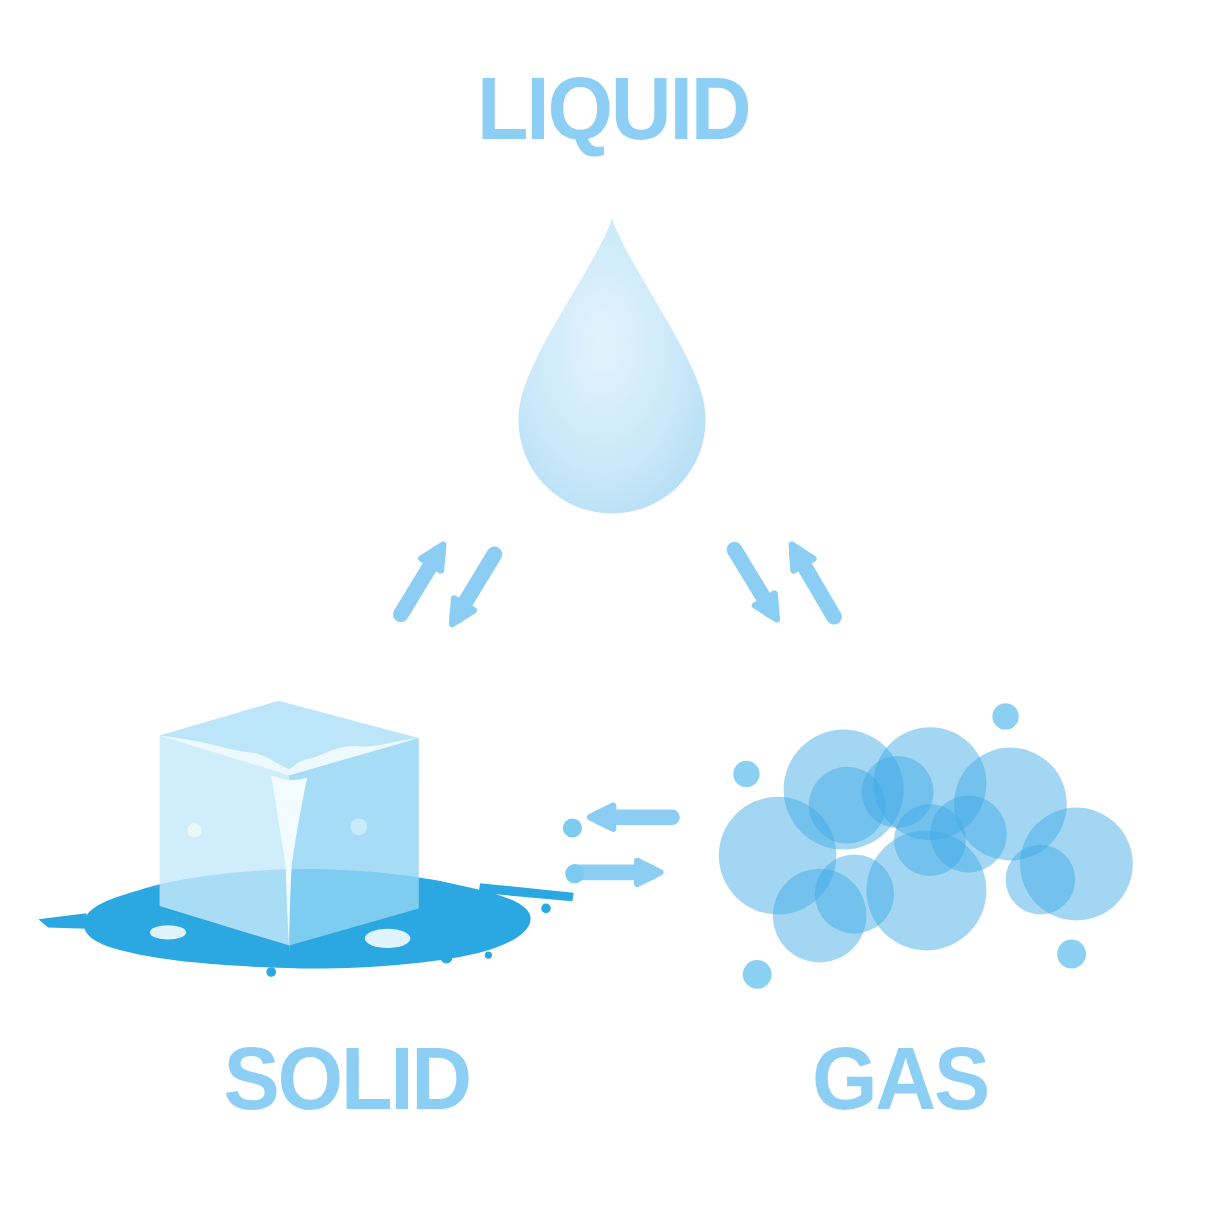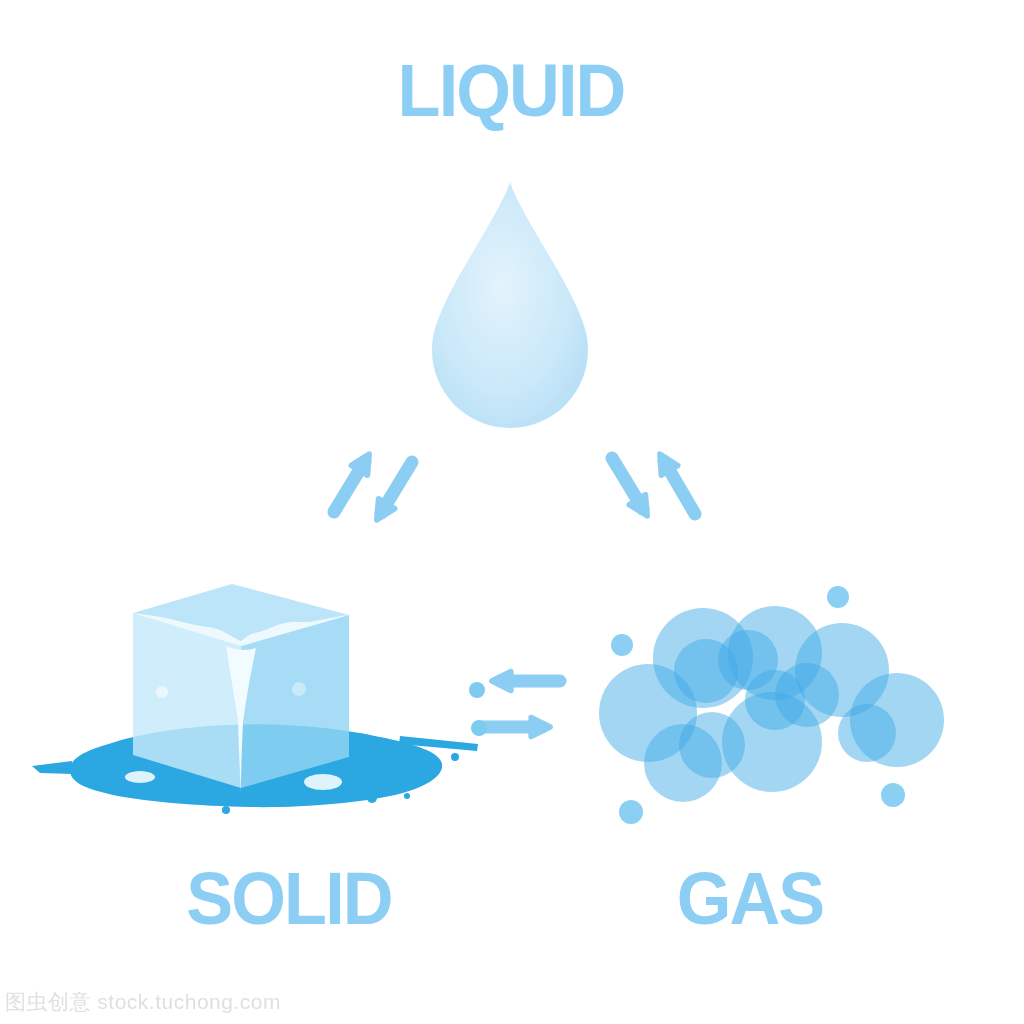--- a/index.html
+++ b/index.html
@@ -143,14 +143,13 @@
       </g>
       <g fill="#8BD0F2">
         <circle cx="838" cy="597" r="11"></circle>
         <circle cx="622" cy="645" r="11"></circle>
         <circle cx="631" cy="812" r="12"></circle>
         <circle cx="893" cy="795" r="12"></circle>
       </g>
     </g>
   </svg>
 
-  <div class="watermark">图虫创意 stock.tuchong.com</div>
 </div>
 
 </body></html>

